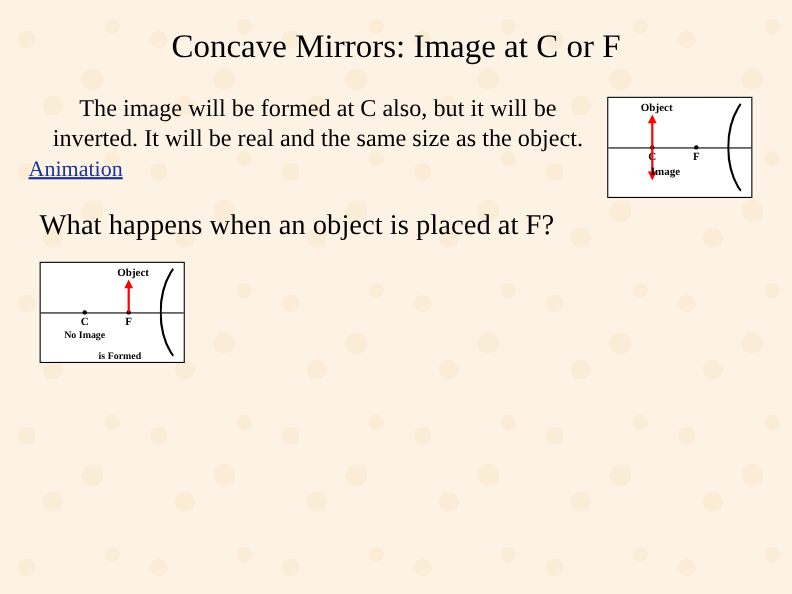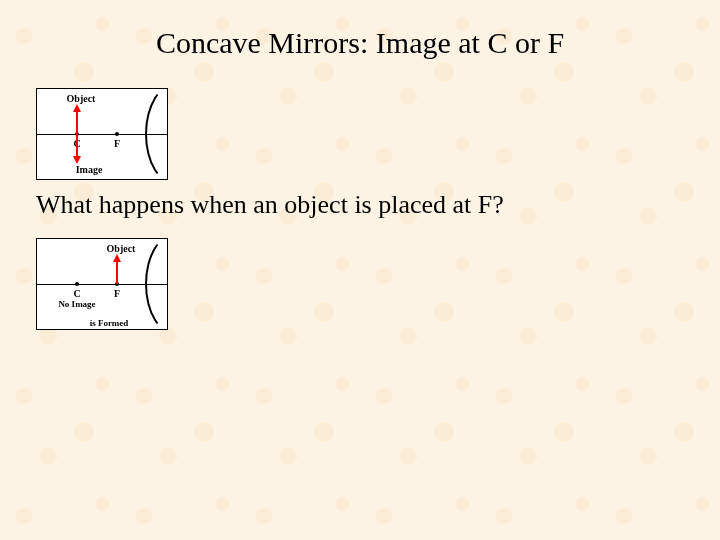--- a/index.html
+++ b/index.html
@@ -135,37 +135,41 @@
 </style>
 </head>
 <body>
 
 <div class="slide">
 
   <h1 class="title">Concave Mirrors: Image at C or F</h1>
 
 
   <div class="row">
+    <div class="body-col">
+      <p class="body-text">The image will be formed at C also, but it will be inverted. It will be real and the same size as the object.</p>
+      <a class="animation-link" href="#">Animation</a>
+    </div>
     <div class="diagram">
       <div class="axis"></div>
       <div class="mirror-arc"></div>
 
       <div class="pt" style="left:40px; top:45px;"></div>
       <div class="lbl" style="left:40px; top:54px;">C</div>
 
       <div class="pt" style="left:80px; top:45px;"></div>
       <div class="lbl" style="left:80px; top:54px;">F</div>
 
       <div class="stem" style="left:40px; top:22px; height:23px;"></div>
       <div class="arrow-up" style="left:40px; top:15px;"></div>
       <div class="lbl" style="left:44px; top:9px;">Object</div>
 
       <div class="stem" style="left:40px; top:45px; height:23px;"></div>
       <div class="arrow-down" style="left:40px; top:67px;"></div>
-      <div class="lbl" style="left:52px; top:80px;font-family:Liberation Serif, serif;">Image</div>
+      <div class="lbl" style="left:52px; top:68px;font-family:Liberation Serif, serif;">Image</div>
     </div>
   </div>
 
   <h2 class="subtitle" style="margin-top:10px">What happens when an object is placed at F?</h2>
 
   <div class="row">
     <div class="diagram">
       <div class="axis"></div>
       <div class="mirror-arc"></div>
 

